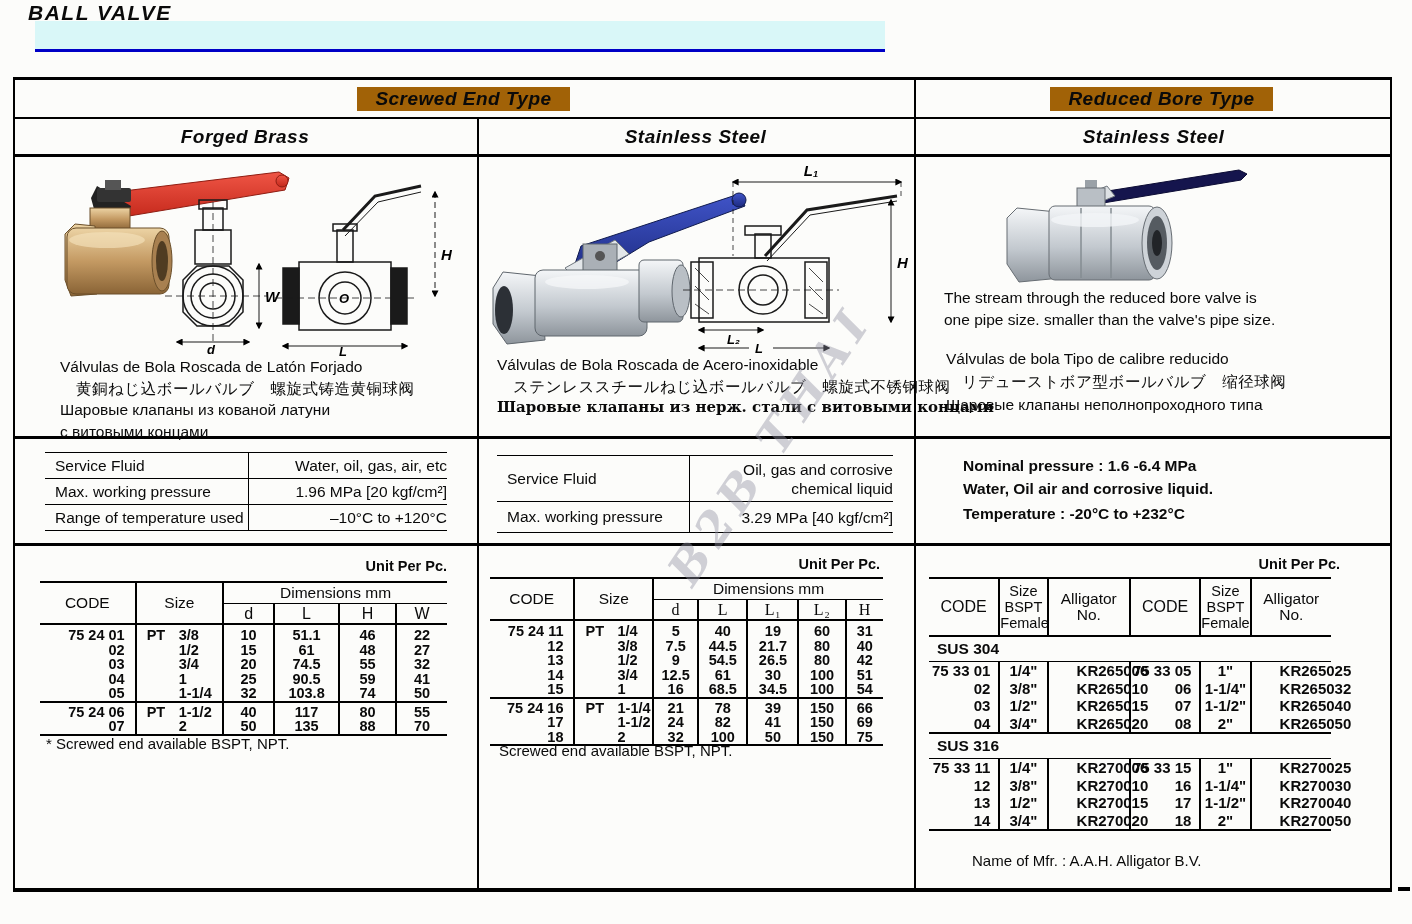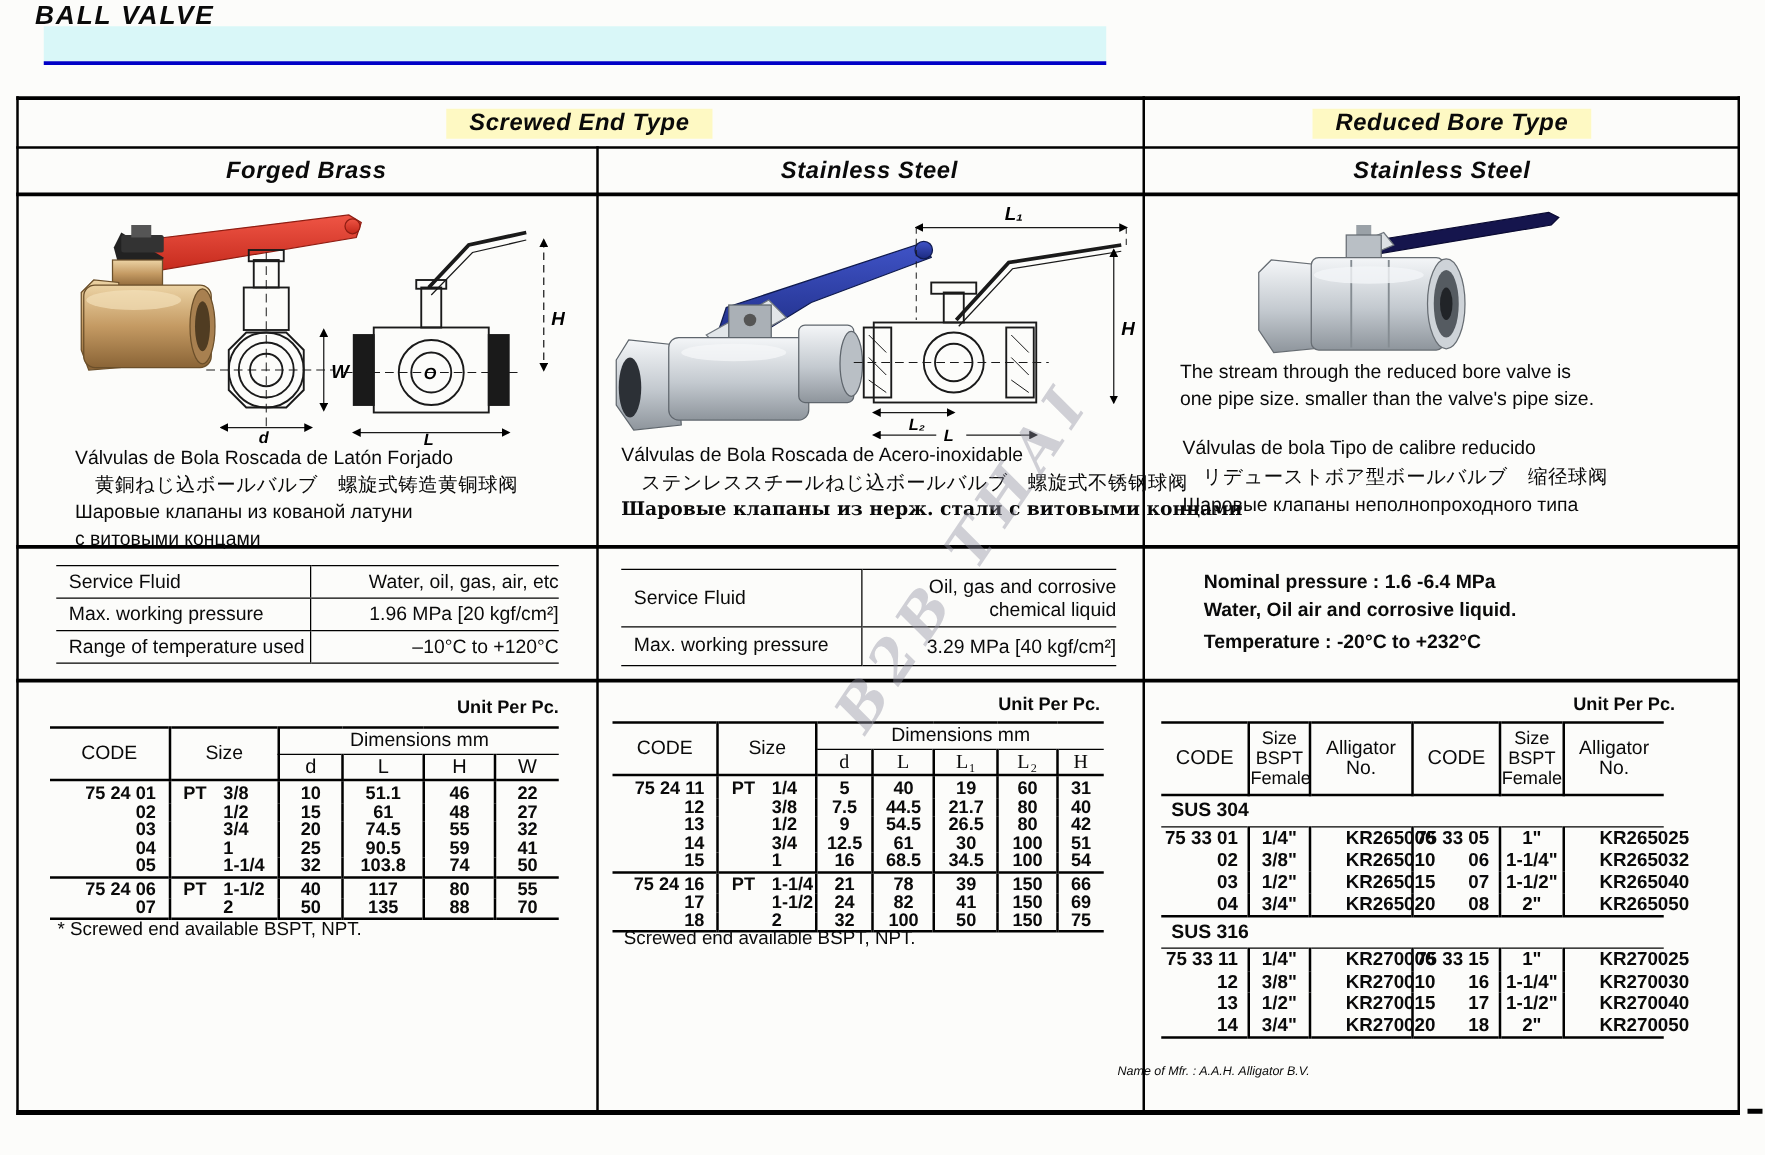--- a/index.html
+++ b/index.html
@@ -6,21 +6,21 @@
   #page{position:relative;width:1412px;height:924px;background:#fcfcfa;overflow:hidden;
         font-family:"Liberation Sans",sans-serif;color:#0a0a0a;}
   .abs{position:absolute;}
   .rule{position:absolute;background:#000;}
   
   .title-bar{position:absolute;left:35px;top:21px;width:850px;height:28px;background:#d9f7f8;}
   .title-text{position:absolute;left:28px;top:1px;font:italic 700 21px "Liberation Sans",sans-serif;letter-spacing:1.5px;}
   .title-underline{position:absolute;left:35px;top:49px;width:850px;height:3px;background:#0000c6;}
   
   .band{position:absolute;display:flex;align-items:center;justify-content:center;}
-  .band .hl{background:#fef9c3;padding:1px 18px;}
+  .band .hl{background:#a16207;padding:1px 18px;}
   .band-txt{font:italic 700 19px "Liberation Sans",sans-serif;letter-spacing:0.5px;}
   
   .desc-line{white-space:nowrap;font-size:15.5px;line-height:21.5px;}
   .cjk{font-family:Liberation Serif, serif;letter-spacing:0.5px;margin-left:16px;}
   .ru-serif{font-family:"DejaVu Serif",serif;font-weight:700;font-size:15px;}
   
   .svc{border-collapse:collapse;table-layout:fixed;width:100%;}
   .svc td{border-top:1.5px solid #000;border-bottom:1.5px solid #000;font-size:15.5px;
           padding:0 0 0 10px;vertical-align:middle;}
   .svc td+td{border-left:1.5px solid #000;text-align:right;padding:0;white-space:pre-line;line-height:19px;margin-left:36px;}
@@ -604,15 +604,15 @@
           <td>14</td>
           <td>3/4"</td>
           <td>KR270020</td>
           <td>18</td>
           <td>2"</td>
           <td>KR270050</td>
         </tr>
       </tbody>
   </table>
 
-  <div class="footnote" style="left:894px;top:852px;font-size:10px;font-style:italic;">Name of Mfr. : A.A.H. Alligator B.V.</div>
+  <div class="footnote" style="left:972px;top:852px;font-size:15px;">Name of Mfr. : A.A.H. Alligator B.V.</div>
 
 </div>
 
 </body></html>

